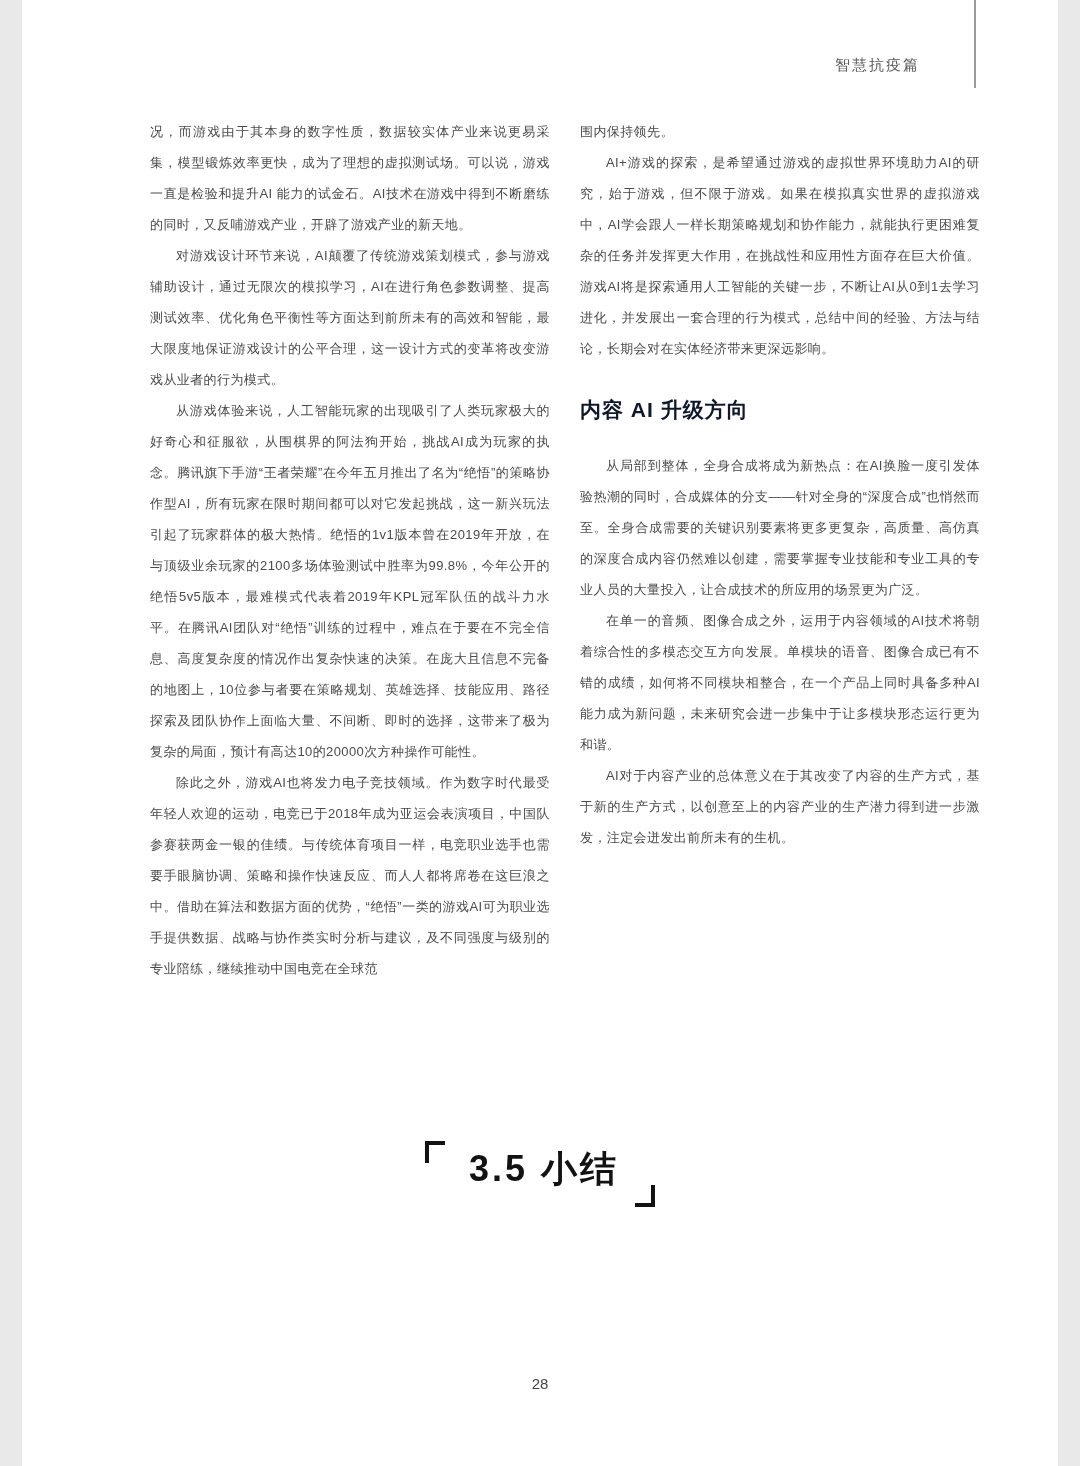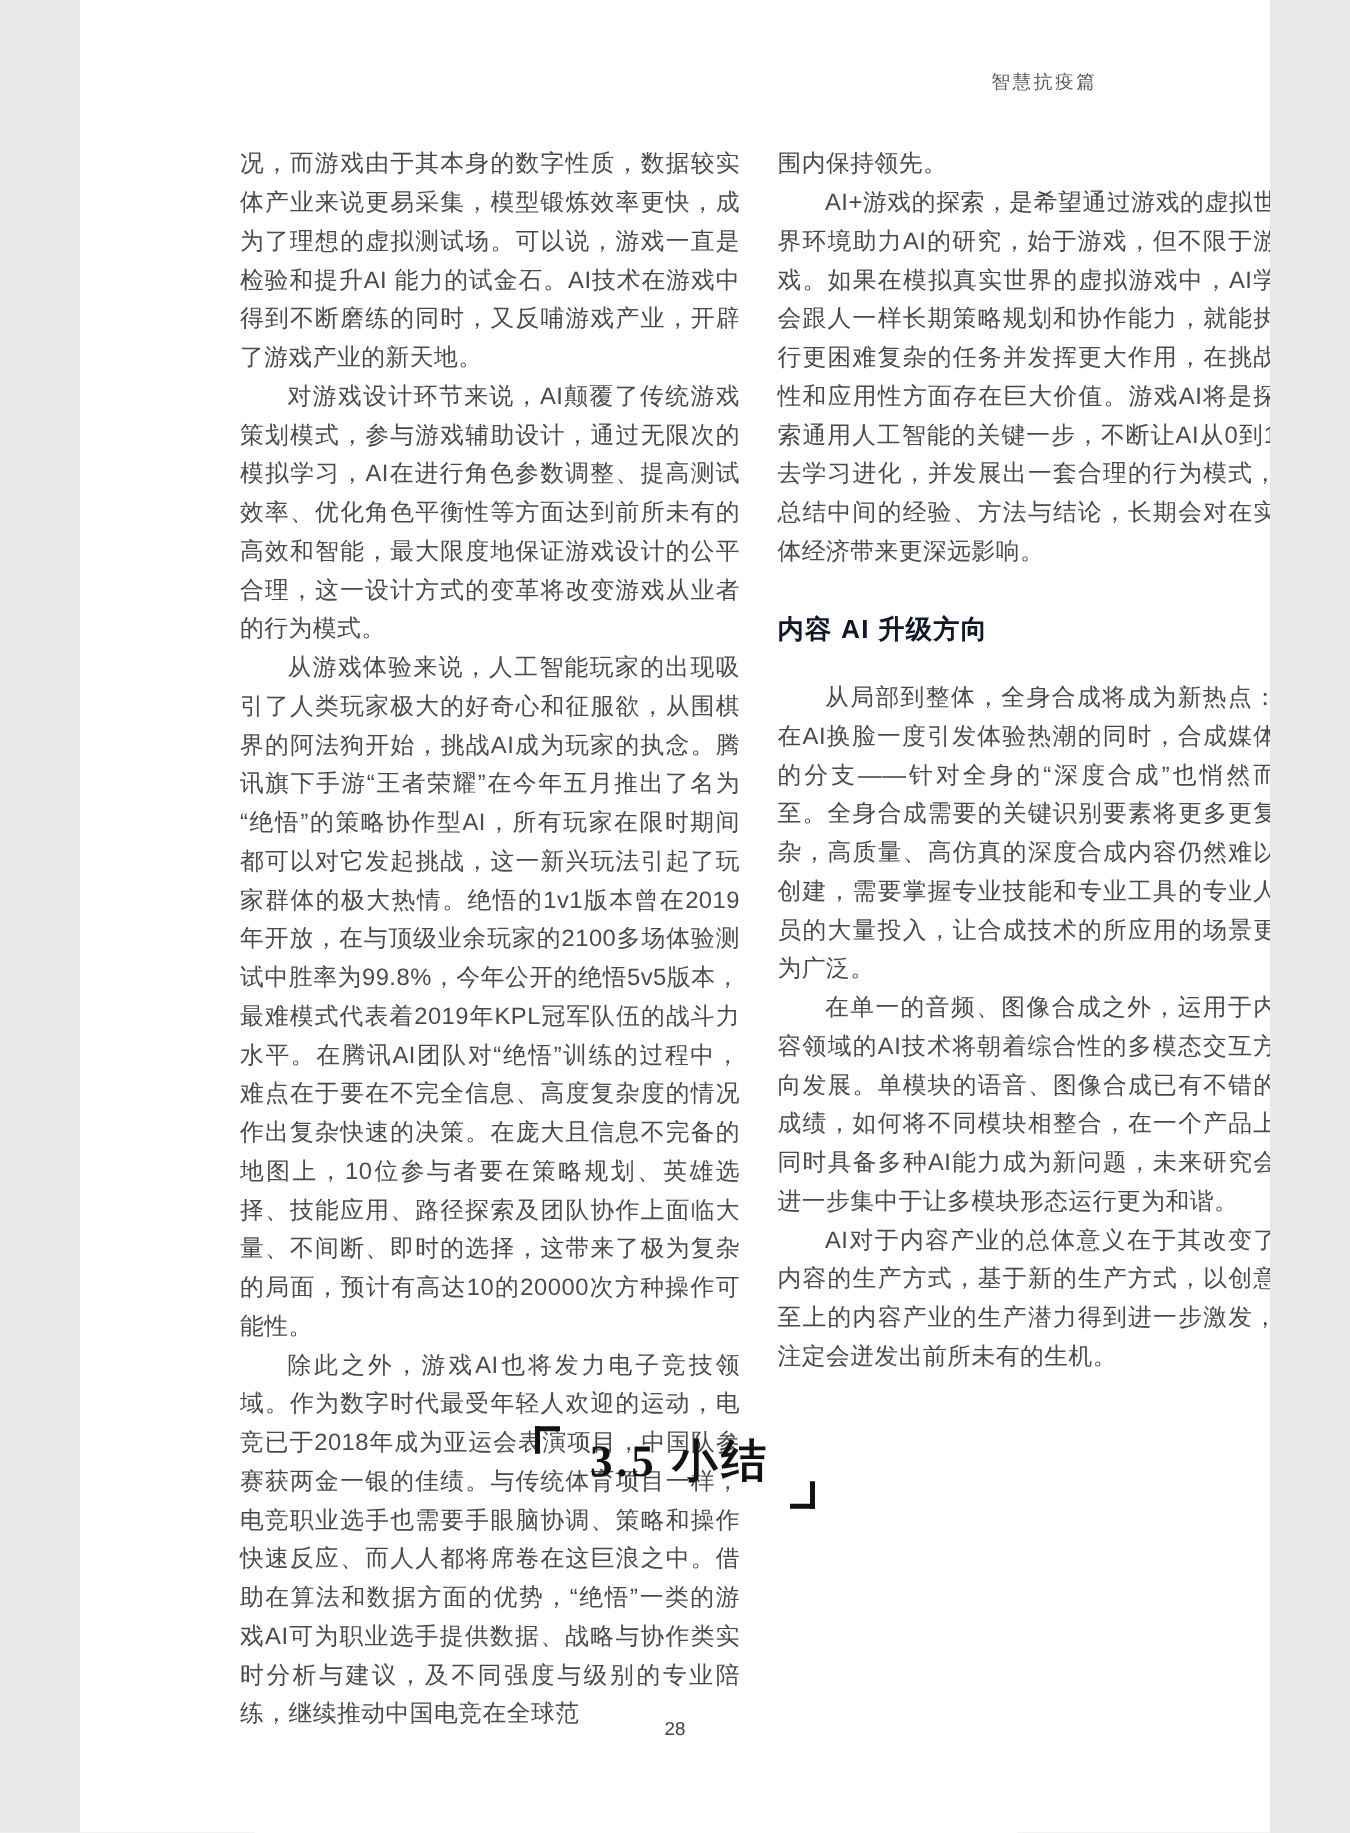--- a/index.html
+++ b/index.html
@@ -1,18 +1,18 @@
 <!DOCTYPE html>
 <html lang="zh"><head>
 <meta charset="utf-8">
 <style>
   html,body { margin:0; padding:0; background:#e9e9e9; }
   .page {
     position:relative;
-    width:952px; height:1466px;
+    width:1036px; height:1466px;
     margin:0 auto;
     background:#ffffff;
     font-family:"Liberation Sans","DejaVu Sans",sans-serif;
     overflow:hidden;
   }
   
   .header-label {
     position:absolute; top:56px; right:138px;
     font-size:15px; color:#5a5a5a; letter-spacing:2px;
   }
@@ -21,21 +21,21 @@
     width:2px; height:88px; background:#9b9b9b;
   }
   
   .columns {
     position:absolute; top:116px; left:128px;
     width:830px; display:flex; gap:30px;
   }
   .column { width:400px; }
   .para {
     margin:0;
-    font-size:19px; line-height:31px; color:#4a4a4a;
+    font-size:13px; line-height:31px; color:#4a4a4a;
     text-align:justify; text-justify:inter-ideograph;
     letter-spacing:0.4px;
   }
   .para.indent { text-indent:2em; }
   .sub-heading {
     margin:32px 0 26px 0;
     font-size:21px; font-weight:bold; color:#0f172a;
     letter-spacing:1px;
   }
   
@@ -49,21 +49,20 @@
     border-left:4px solid #121212; border-top:4px solid #121212;
   }
   .corner-close {
     width:16px; height:18px; margin-top:52px; margin-left:16px;
     border-right:4px solid #121212; border-bottom:4px solid #121212;
   }
   .summary-title {
     margin:0; padding-top:12px;
     font-size:36px; font-weight:bold; color:#121212;
     letter-spacing:3px;
-    font-family:Liberation Serif, serif;
   }
   
   .summary-para {
     position:absolute; top:1232px; left:128px;
     width:826px; margin:0;
     font-size:19px; line-height:30px; color:#4a4a4a;
     text-align:justify; text-justify:inter-ideograph;
     text-indent:2em; letter-spacing:0.4px;
   }
   

